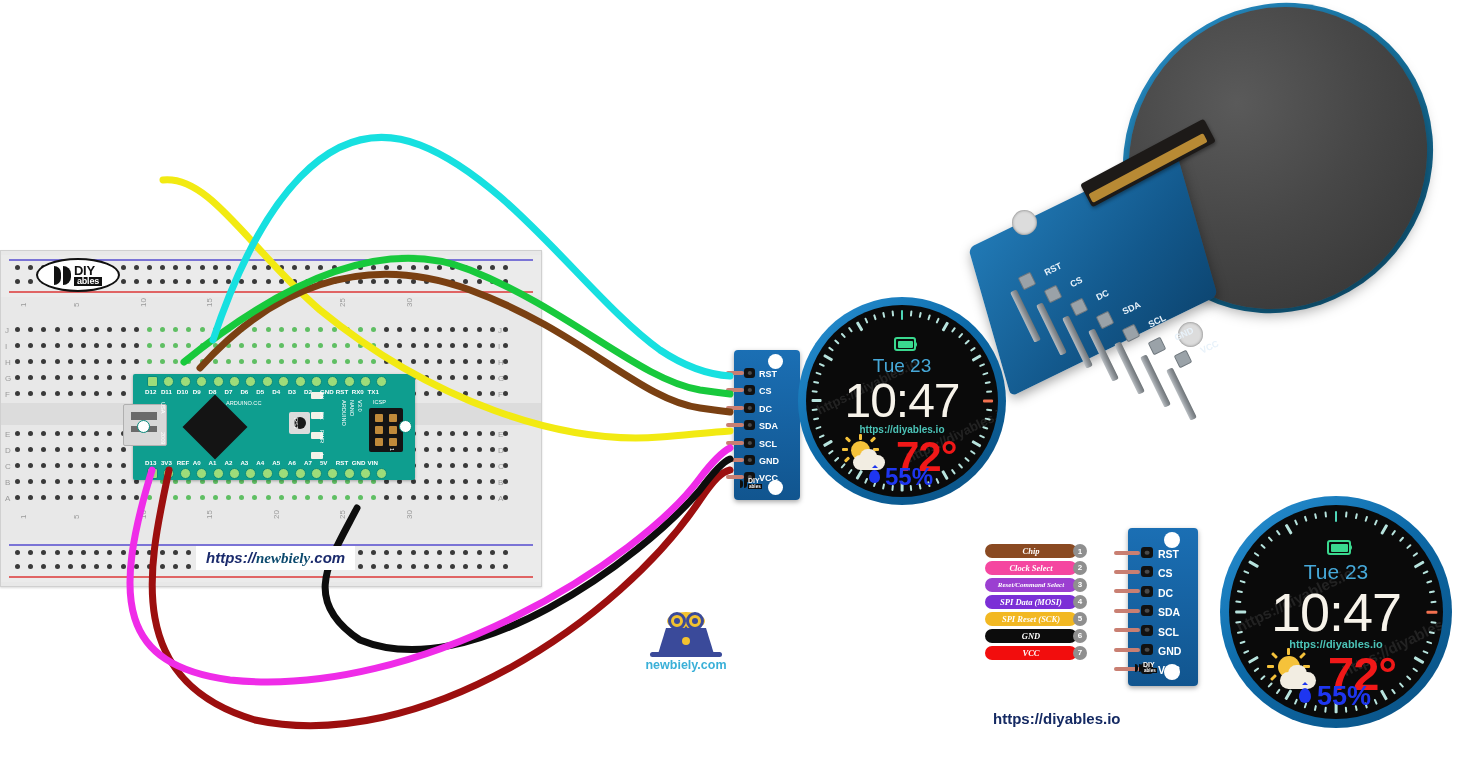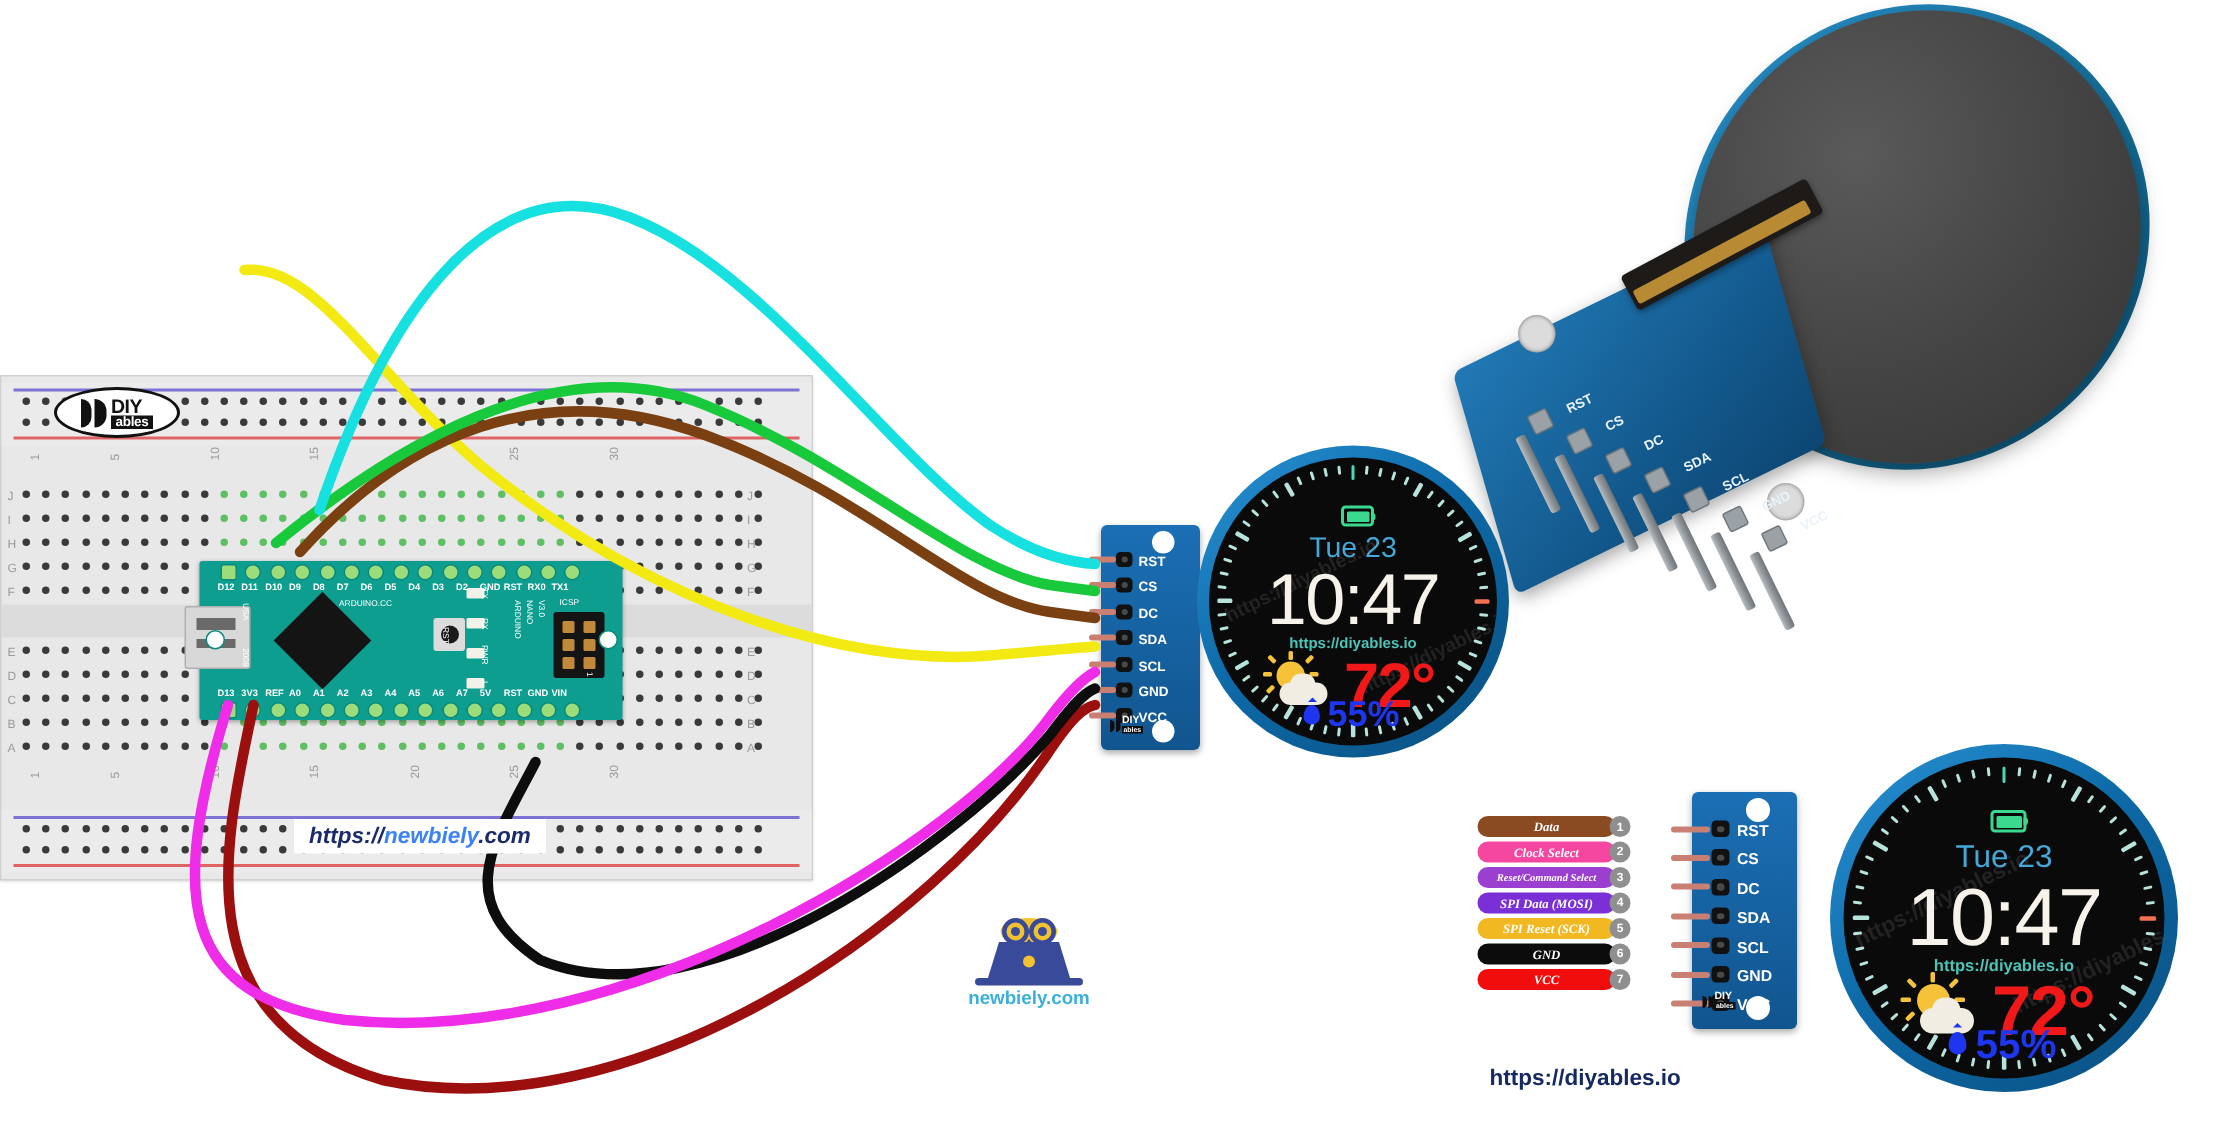--- a/index.html
+++ b/index.html
@@ -27,21 +27,21 @@
   .diy-mark:before{left:0;top:0;width:7px;height:19px;border-radius:0 7px 7px 0;}
   .diy-mark:after{left:9px;top:0;width:8px;height:19px;border-radius:0 8px 8px 0;}
   .diy-txt{line-height:1;}
   .diy-txt .d1{font-size:13px;font-weight:bold;color:#111;letter-spacing:-.3px;display:block;}
   .diy-txt .d2{font-size:9px;font-weight:bold;color:#fff;background:#111;display:block;
      padding:0 3px;letter-spacing:-.2px;}
 
   #nb-url{position:absolute;left:196px;top:546px;background:#fff;padding:3px 10px;
      font-size:15px;font-weight:bold;font-style:italic;z-index:9;white-space:nowrap;}
   #nb-url .dk{color:#1a2a6c;}
-  #nb-url .lt{color:#3b82f6;}
+  #nb-url .lt{color:#0c4a6e;font-family:Liberation Serif, serif;}
 
   
   #nano{left:133px;top:374px;width:282px;height:106px;background:#0e9e8f;
      border-radius:2px;box-shadow:0 1px 3px rgba(0,0,0,.3);z-index:7;}
   .nano-pads{position:absolute;display:flex;}
   .pad{width:9px;height:9px;border-radius:50%;background:#9ddc7a;
      border:1.5px solid #0a8a7c;margin-right:5.4px;}
   .pad.sq{border-radius:2px;}
   .nano-pin{position:absolute;font-size:6.2px;color:#fff;font-weight:bold;
      font-family:"Liberation Sans",sans-serif;}
@@ -1146,21 +1146,21 @@
     <div class="cloud" style="left:22px;top:13px;width:19px;height:17px"></div>
   </div>
   <div class="w-temp" style="left:99px;top:141px;font-size:47px">72°</div>
   <div class="drop" style="left:70px;top:183px;width:12px;height:15px"></div>
   <div class="w-hum" style="left:88px;top:176px;font-size:27px">55%</div>
 </div>
 
 <div class="abs" id="legend">
     <div class="lg-row">
       <div class="lg-pill" style="background: rgb(138, 74, 34);">
-        <span>Data</span>
+        <span>Chip</span>
       </div>
       <div class="lg-num">1</div>
     </div>
     <div class="lg-row">
       <div class="lg-pill" style="background: rgb(245, 70, 160);">
         <span>Clock Select</span>
       </div>
       <div class="lg-num">2</div>
     </div>
     <div class="lg-row">

